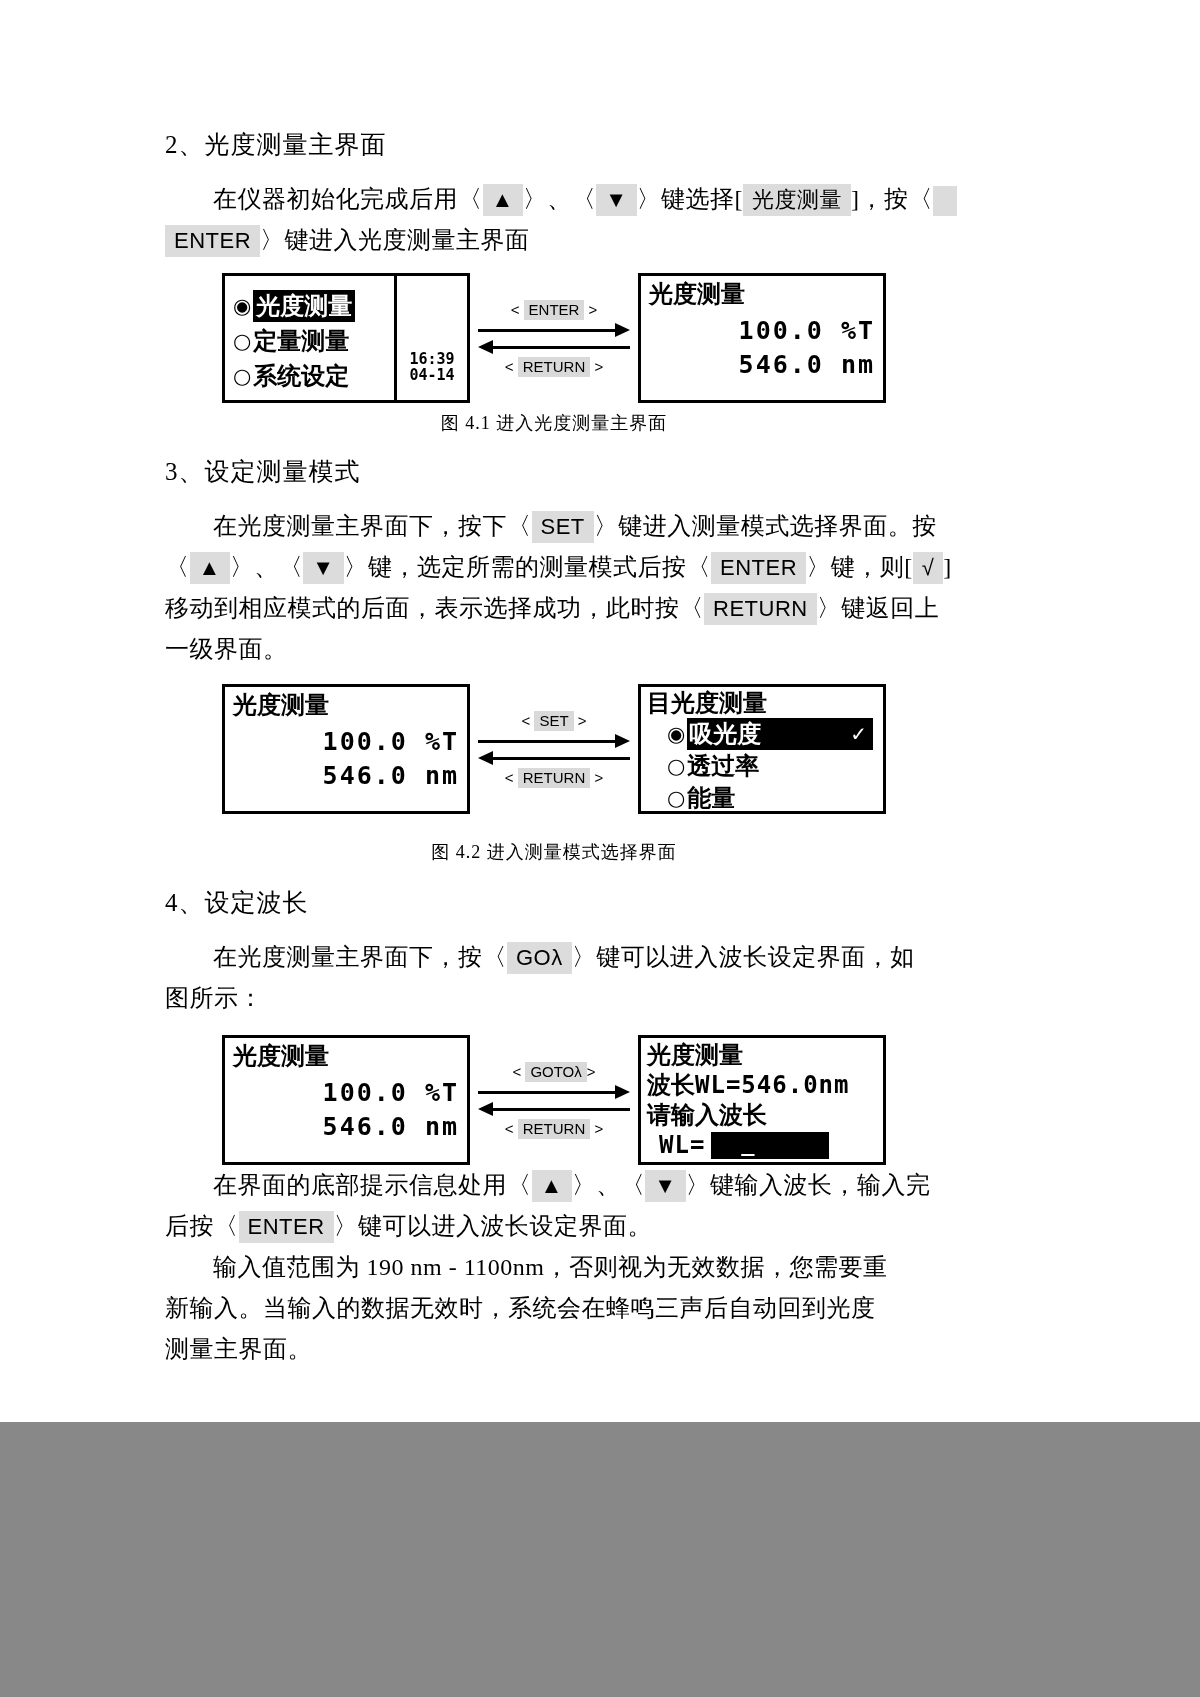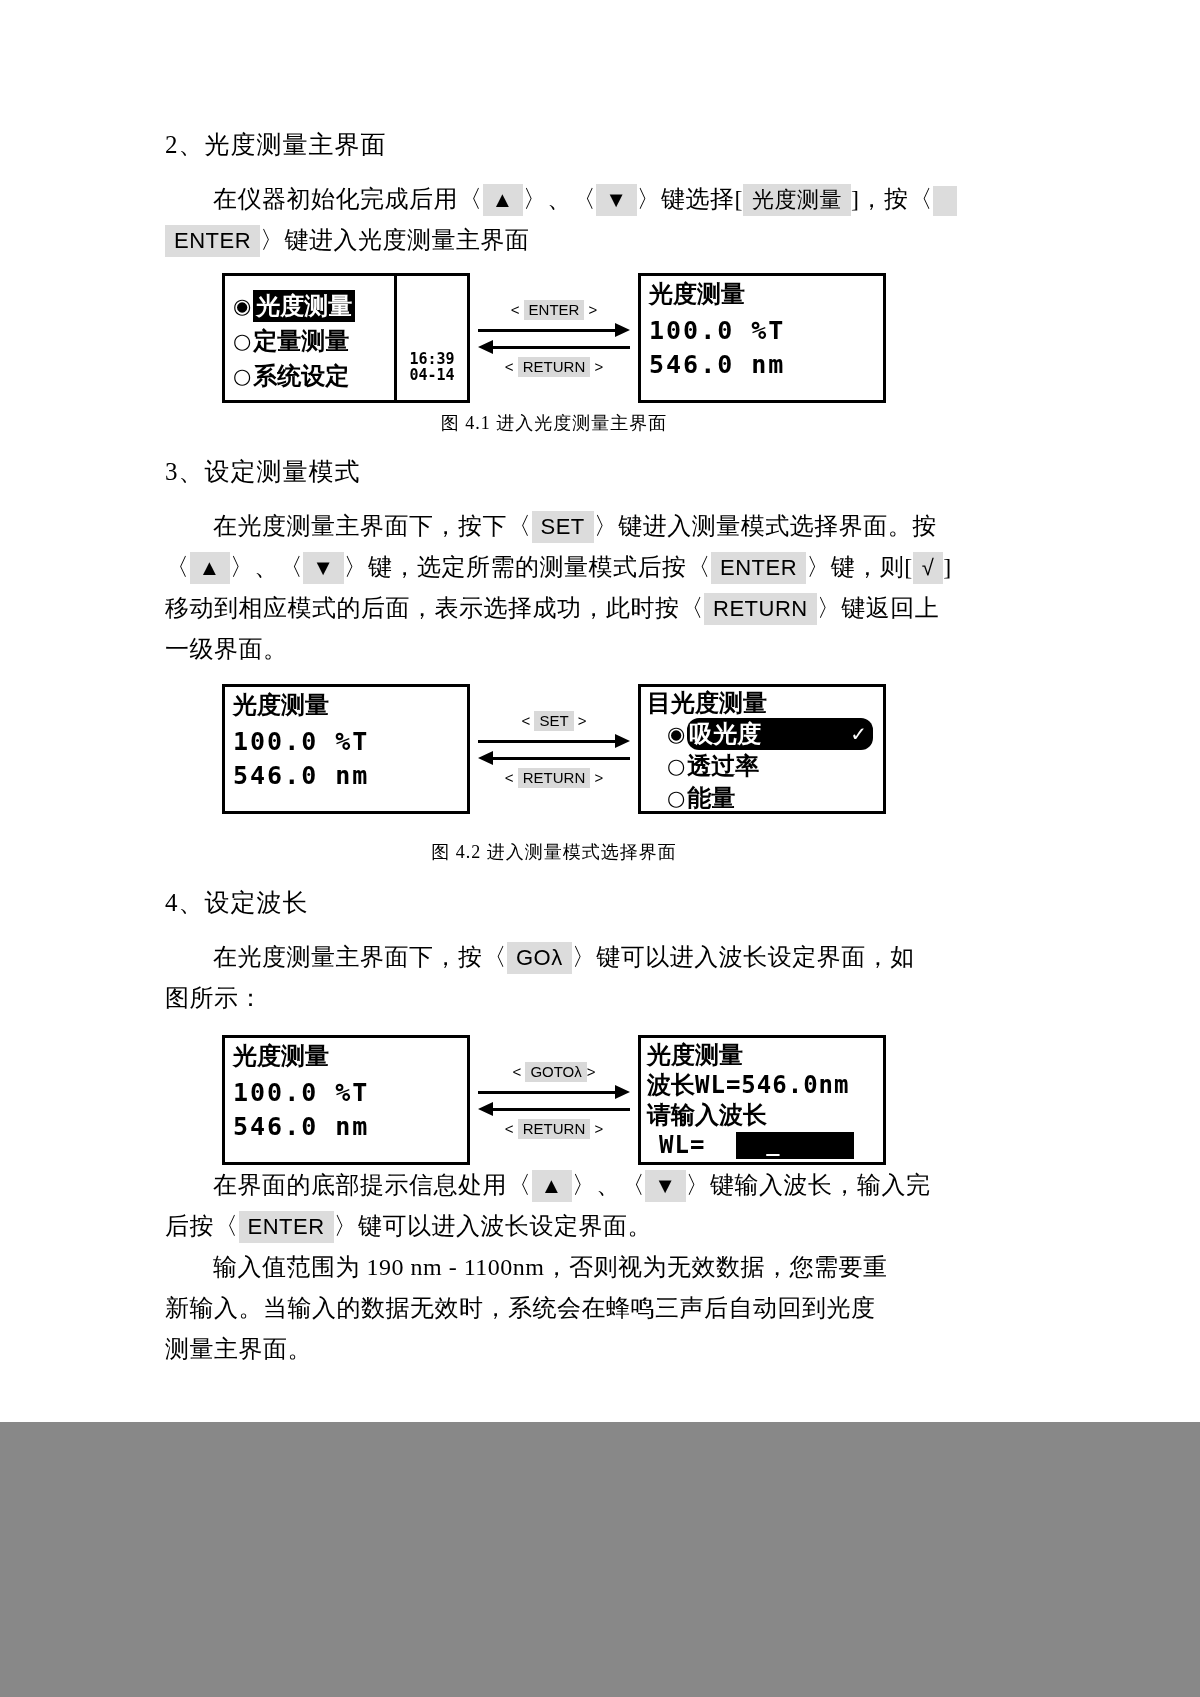--- a/index.html
+++ b/index.html
@@ -35,43 +35,43 @@
       border-top:7px solid transparent;border-bottom:7px solid transparent;border-right:15px solid #000;}
 
   
   .lcd-split{display:flex;}
   .menu-pane{width:172px;border-right:3px solid #000;padding:12px 0 0 8px;box-sizing:border-box;}
   .lcd-menu-row{display:flex;align-items:center;height:35px;font-size:24px;font-weight:bold;
       font-family:"DejaVu Sans",sans-serif;}
   .lcd-menu-row .radio{margin-right:2px;font-size:21px;}
   .lcd-menu-label.hl{background:#000;color:#fff;padding:0 3px;}
   .hlwrap{flex:1;background:#000;color:#fff;display:flex;justify-content:space-between;
-      align-items:center;margin-right:4px;padding:0 6px 0 2px;border-radius:12px;}
+      align-items:center;margin-right:4px;padding:0 6px 0 2px;}
   .clock-pane{flex:1;display:flex;align-items:flex-end;justify-content:center;padding-bottom:17px;}
   .clock{font-family:"DejaVu Sans Mono",monospace;font-size:15px;font-weight:bold;
       line-height:16px;text-align:center;}
 
   
   .photo-pane{padding:4px 8px;}
   .lcd-title{font-size:24px;font-weight:bold;font-family:"DejaVu Sans",sans-serif;line-height:29px;}
   .lcd-reading,.lcd-wavelength{font-family:"DejaVu Sans Mono",monospace;font-weight:bold;
-      font-size:25px;text-align:left;line-height:34px;letter-spacing:2px;}
+      font-size:25px;text-align:right;line-height:34px;letter-spacing:2px;}
   .lcd-reading{margin-top:5px;}
 
   
   .mode-pane{padding:2px 6px;}
   .lcd-title-row{display:flex;font-size:24px;font-weight:bold;font-family:"DejaVu Sans",sans-serif;line-height:29px;}
   .mode-menu{margin-left:20px;}
   .mode-menu .lcd-menu-row{height:32px;}
   .lcd-check{font-size:20px;font-weight:bold;}
 
   
   .wl-pane{padding:2px 6px;font-family:"DejaVu Sans",sans-serif;font-weight:bold;font-size:24px;line-height:30px;}
   .wl-pane .mono{font-family:"DejaVu Sans Mono",monospace;letter-spacing:1px;}
-  .input-row{display:flex;align-items:center;padding-left:12px;height:30px;gap:25px;}
+  .input-row{display:flex;align-items:center;padding-left:12px;height:30px;}
   .input-box{width:118px;height:27px;background:#000;color:#fff;margin-left:6px;
       font-family:"DejaVu Sans Mono",monospace;font-weight:bold;font-size:22px;
       padding-left:30px;line-height:24px;box-sizing:border-box;}
 
   
   .mb12{margin-bottom:12px;} .mb14{margin-bottom:14px;} .mb16{margin-bottom:16px;}
   .cap41{margin-top:8px;margin-bottom:20px;}
   .cap42{margin-top:26px;margin-bottom:22px;}
   .cap43{margin-top:24px;margin-bottom:38px;}
 

